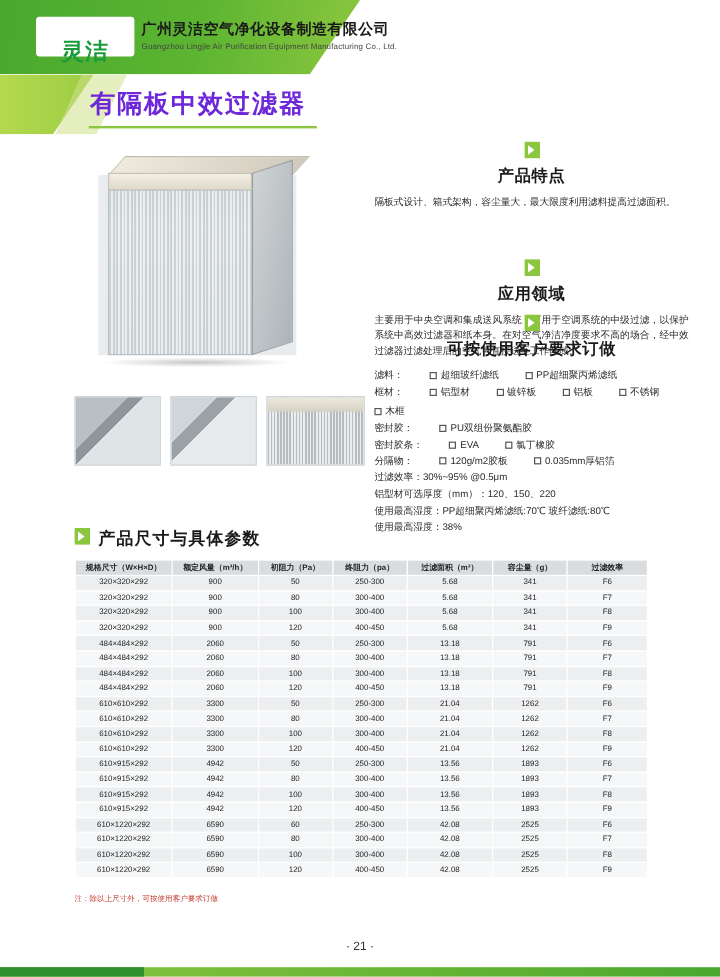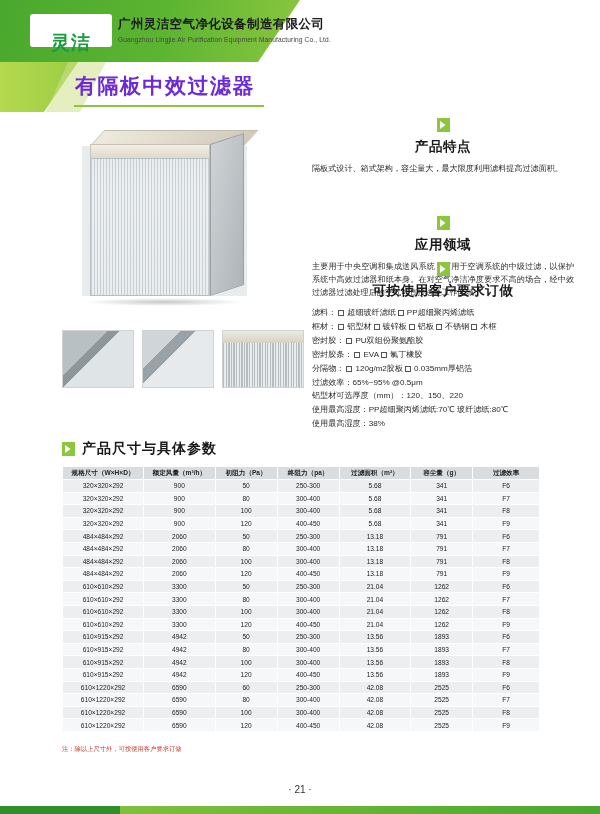--- a/index.html
+++ b/index.html
@@ -156,33 +156,33 @@
   }
   .chev svg { display:block; }
   .sec-title {
     font-size:13.5px; font-weight:bold; color:#1a1a1a; letter-spacing:.6px;
   }
   .sec-body {
     font-size:8.1px; line-height:1.62; color:#2b2b2b; text-align:justify;
   }
   .spec-line {
     font-size:8.1px; line-height:1.72; color:#2b2b2b;
-    display:flex; flex-wrap:wrap; gap:2px 2px;
+    display:flex; flex-wrap:wrap; gap:2px 22px;
   }
   .cb {
     display:inline-flex; align-items:center; gap:3px;
   }
   .cb-box {
     display:inline-block; width:6px; height:6px; border:1px solid #555;
     background:#fff;
   }
   
   .tbl-head {
     position:absolute; left:62px; top:440px;
-    display:flex; align-items:center; gap:7px;
+    display:flex; gap:7px;
   }
   .tbl-title {
     font-size:14px; font-weight:bold; color:#1a1a1a; letter-spacing:1px;
   }
   table.specs {
     position:absolute; left:62px; top:466px;
     width:478px;
     border-collapse:collapse;
     font-size:6.6px;
     color:#222;
@@ -360,21 +360,21 @@
         <span class="cb">
             <i class="cb-box"></i>
             <span>120g/m2胶板</span>
           </span>
         <span class="cb">
             <i class="cb-box"></i>
             <span>0.035mm厚铝箔</span>
           </span>
       </div>
       <div class="spec-line">
-          <span>过滤效率：65%~95% @0.5μm</span>
+          <span>过滤效率：30%~95% @0.5μm</span>
         </div>
       <div class="spec-line">
           <span>铝型材可选厚度（mm）：120、150、220</span>
         </div>
       <div class="spec-line">
           <span>使用最高湿度：PP超细聚丙烯滤纸:70℃    玻纤滤纸:80℃</span>
         </div>
       <div class="spec-line">
           <span>使用最高湿度：38%</span>
         </div>

